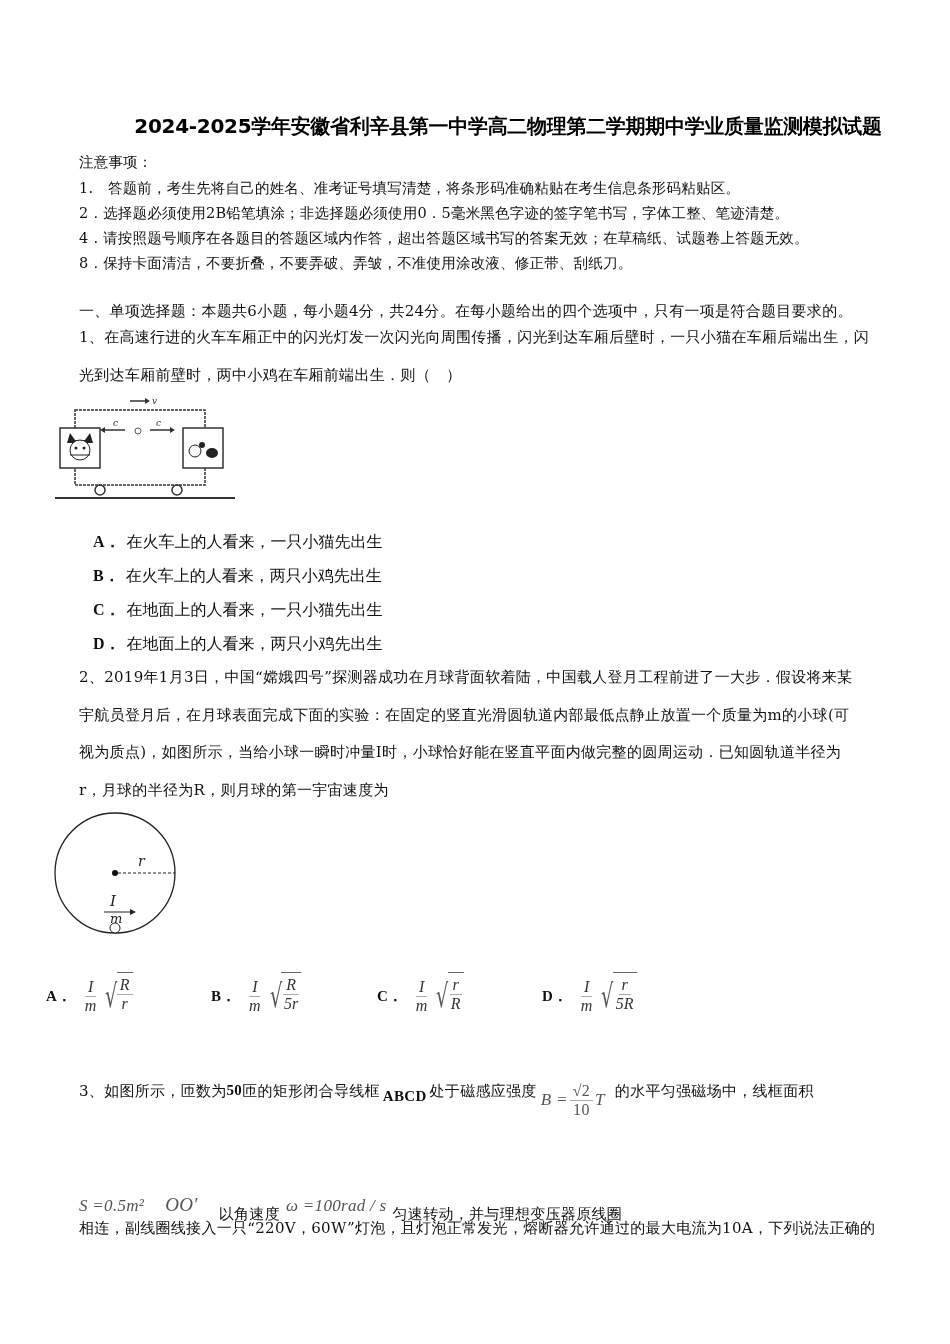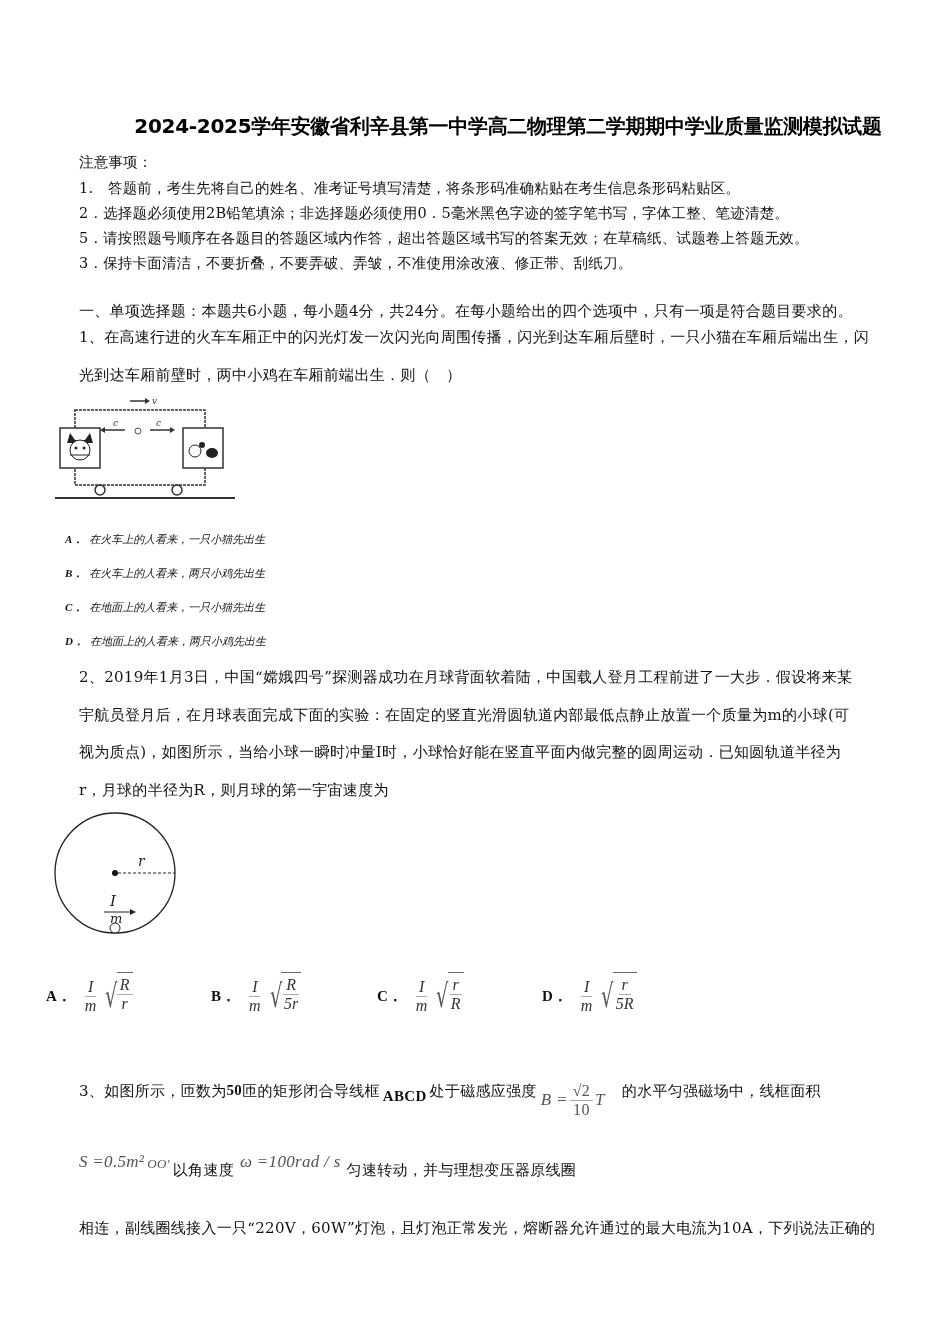--- a/index.html
+++ b/index.html
@@ -3,21 +3,21 @@
 <meta charset="utf-8">
 <style>
   html, body { margin:0; padding:0; background:#ffffff; }
   body { width:950px; height:1344px; position:relative; overflow:hidden; color:#111;
          font-family:"DejaVu Serif", "Liberation Serif", serif; }
   .abs { position:absolute; white-space:nowrap;padding-left:33px; }
   .title { left:0; width:950px; top:113px; text-align:center; font-family:"DejaVu Sans", "Liberation Sans", sans-serif;
            font-weight:bold; font-size:20px; letter-spacing:-0.3px; color:#000; }
   .note { font-size:14.5px; left:46px; letter-spacing:0.2px; }
   .body-line { font-size:15px; left:46px; letter-spacing:0.3px; }
-  .opt { font-size:11px; left:32px; font-family:"DejaVu Serif", "Liberation Serif", serif;font-style:italic; }
+  .opt { font-size:16px; left:60px; font-family:"DejaVu Serif", "Liberation Serif", serif; }
   .opt b { font-family:"Liberation Serif", serif; font-weight:bold; margin-right:6px; }
   .math { font-family:"Liberation Serif", serif; font-style:italic; color:#555; font-weight:normal; }
   .formula-opt { position:absolute; top:972px; display:flex; align-items:center; }
   .formula-opt .lbl { font-family:"Liberation Serif", serif; font-weight:bold; font-size:15px; margin-right:10px; }
   .frac { display:inline-flex; flex-direction:column; align-items:center; font-family:"Liberation Serif", serif;
           font-style:italic; font-size:16px; color:#333; line-height:1.1; }
   .frac .num { padding:0 3px; border-bottom:1px solid #aaa; }
   .frac .den { padding:0 3px; }
   .sqrt { display:inline-flex; align-items:stretch; margin-left:2px; }
   .sqrt .rad { font-family:"DejaVu Sans", sans-serif; font-size:32px; color:#555; line-height:48px; transform:scaleX(0.6); margin-right:-5px; }
@@ -27,22 +27,22 @@
 </style>
 </head>
 <body>
 
 <div class="abs title">2024-2025学年安徽省利辛县第一中学高二物理第二学期期中学业质量监测模拟试题</div>
 
 <div>
   <div class="abs note" style="top:153px">注意事项：</div>
   <div class="abs note" style="top:179px">1.　答题前，考生先将自己的姓名、准考证号填写清楚，将条形码准确粘贴在考生信息条形码粘贴区。</div>
   <div class="abs note" style="top:204px">2．选择题必须使用2B铅笔填涂；非选择题必须使用0．5毫米黑色字迹的签字笔书写，字体工整、笔迹清楚。</div>
-  <div class="abs note" style="top:229px">5．请按照题号顺序在各题目的答题区域内作答，超出答题区域书写的答案无效；在草稿纸、试题卷上答题无效。</div>
-  <div class="abs note" style="top:254px">3．保持卡面清洁，不要折叠，不要弄破、弄皱，不准使用涂改液、修正带、刮纸刀。</div>
+  <div class="abs note" style="top:229px">4．请按照题号顺序在各题目的答题区域内作答，超出答题区域书写的答案无效；在草稿纸、试题卷上答题无效。</div>
+  <div class="abs note" style="top:254px">8．保持卡面清洁，不要折叠，不要弄破、弄皱，不准使用涂改液、修正带、刮纸刀。</div>
 </div>
 
 <div class="abs body-line" style="top:302px">一、单项选择题：本题共6小题，每小题4分，共24分。在每小题给出的四个选项中，只有一项是符合题目要求的。</div>
 
 <div>
   <div class="abs body-line" style="top:328px">1、在高速行进的火车车厢正中的闪光灯发一次闪光向周围传播，闪光到达车厢后壁时，一只小猫在车厢后端出生，闪</div>
   <div class="abs body-line" style="top:366px">光到达车厢前壁时，两中小鸡在车厢前端出生．则（　）</div>
 
   <svg style="left:50px;top:393px" width="190" height="110" viewBox="0 0 190 110">
     <g stroke="#333" fill="none" stroke-width="1.5">
@@ -167,23 +167,23 @@
       <b style="margin:6px 3px">ABCD</b>
       <span>处于磁感应强度</span>
     <span class="math" style="font-size:17px;margin:0 2px 0 4px;display:inline-flex;align-items:center">
       <span>B =</span>
       <span class="frac" style="margin:0 2px;font-style:normal;color:#555">
           <span class="num">√2</span>
           <span class="den">10</span>
         </span>
       <span>T</span>
     </span>
-    <span style="margin-left:15px">的水平匀强磁场中，线框面积</span>
+    <span style="margin-left:8px">的水平匀强磁场中，线框面积</span>
   </div>
-  <div class="abs body-line" style="top:1160px;display:flex;align-items:flex-end">
+  <div class="abs body-line" style="top:1202px;display:flex;align-items:flex-end">
     <span class="math" style="font-size:17px;position:relative;top:-8px">S =0.5m²</span>
-    <span class="math" style="font-size:13px;position:relative;top:-8px;margin:0 3px">OO′</span>
+    <span class="math" style="font-size:19px;position:relative;top:-8px;margin:0 21px">OO′</span>
     <span>以角速度</span>
     <span class="math" style="font-size:17px;position:relative;top:-8px;margin:0 6px">ω =100rad / s</span>
     <span>匀速转动，并与理想变压器原线圈</span>
   </div>
   <div class="abs body-line" style="top:1219px">相连，副线圈线接入一只“220V，60W”灯泡，且灯泡正常发光，熔断器允许通过的最大电流为10A，下列说法正确的</div>
 </div>
 
 </body></html>

